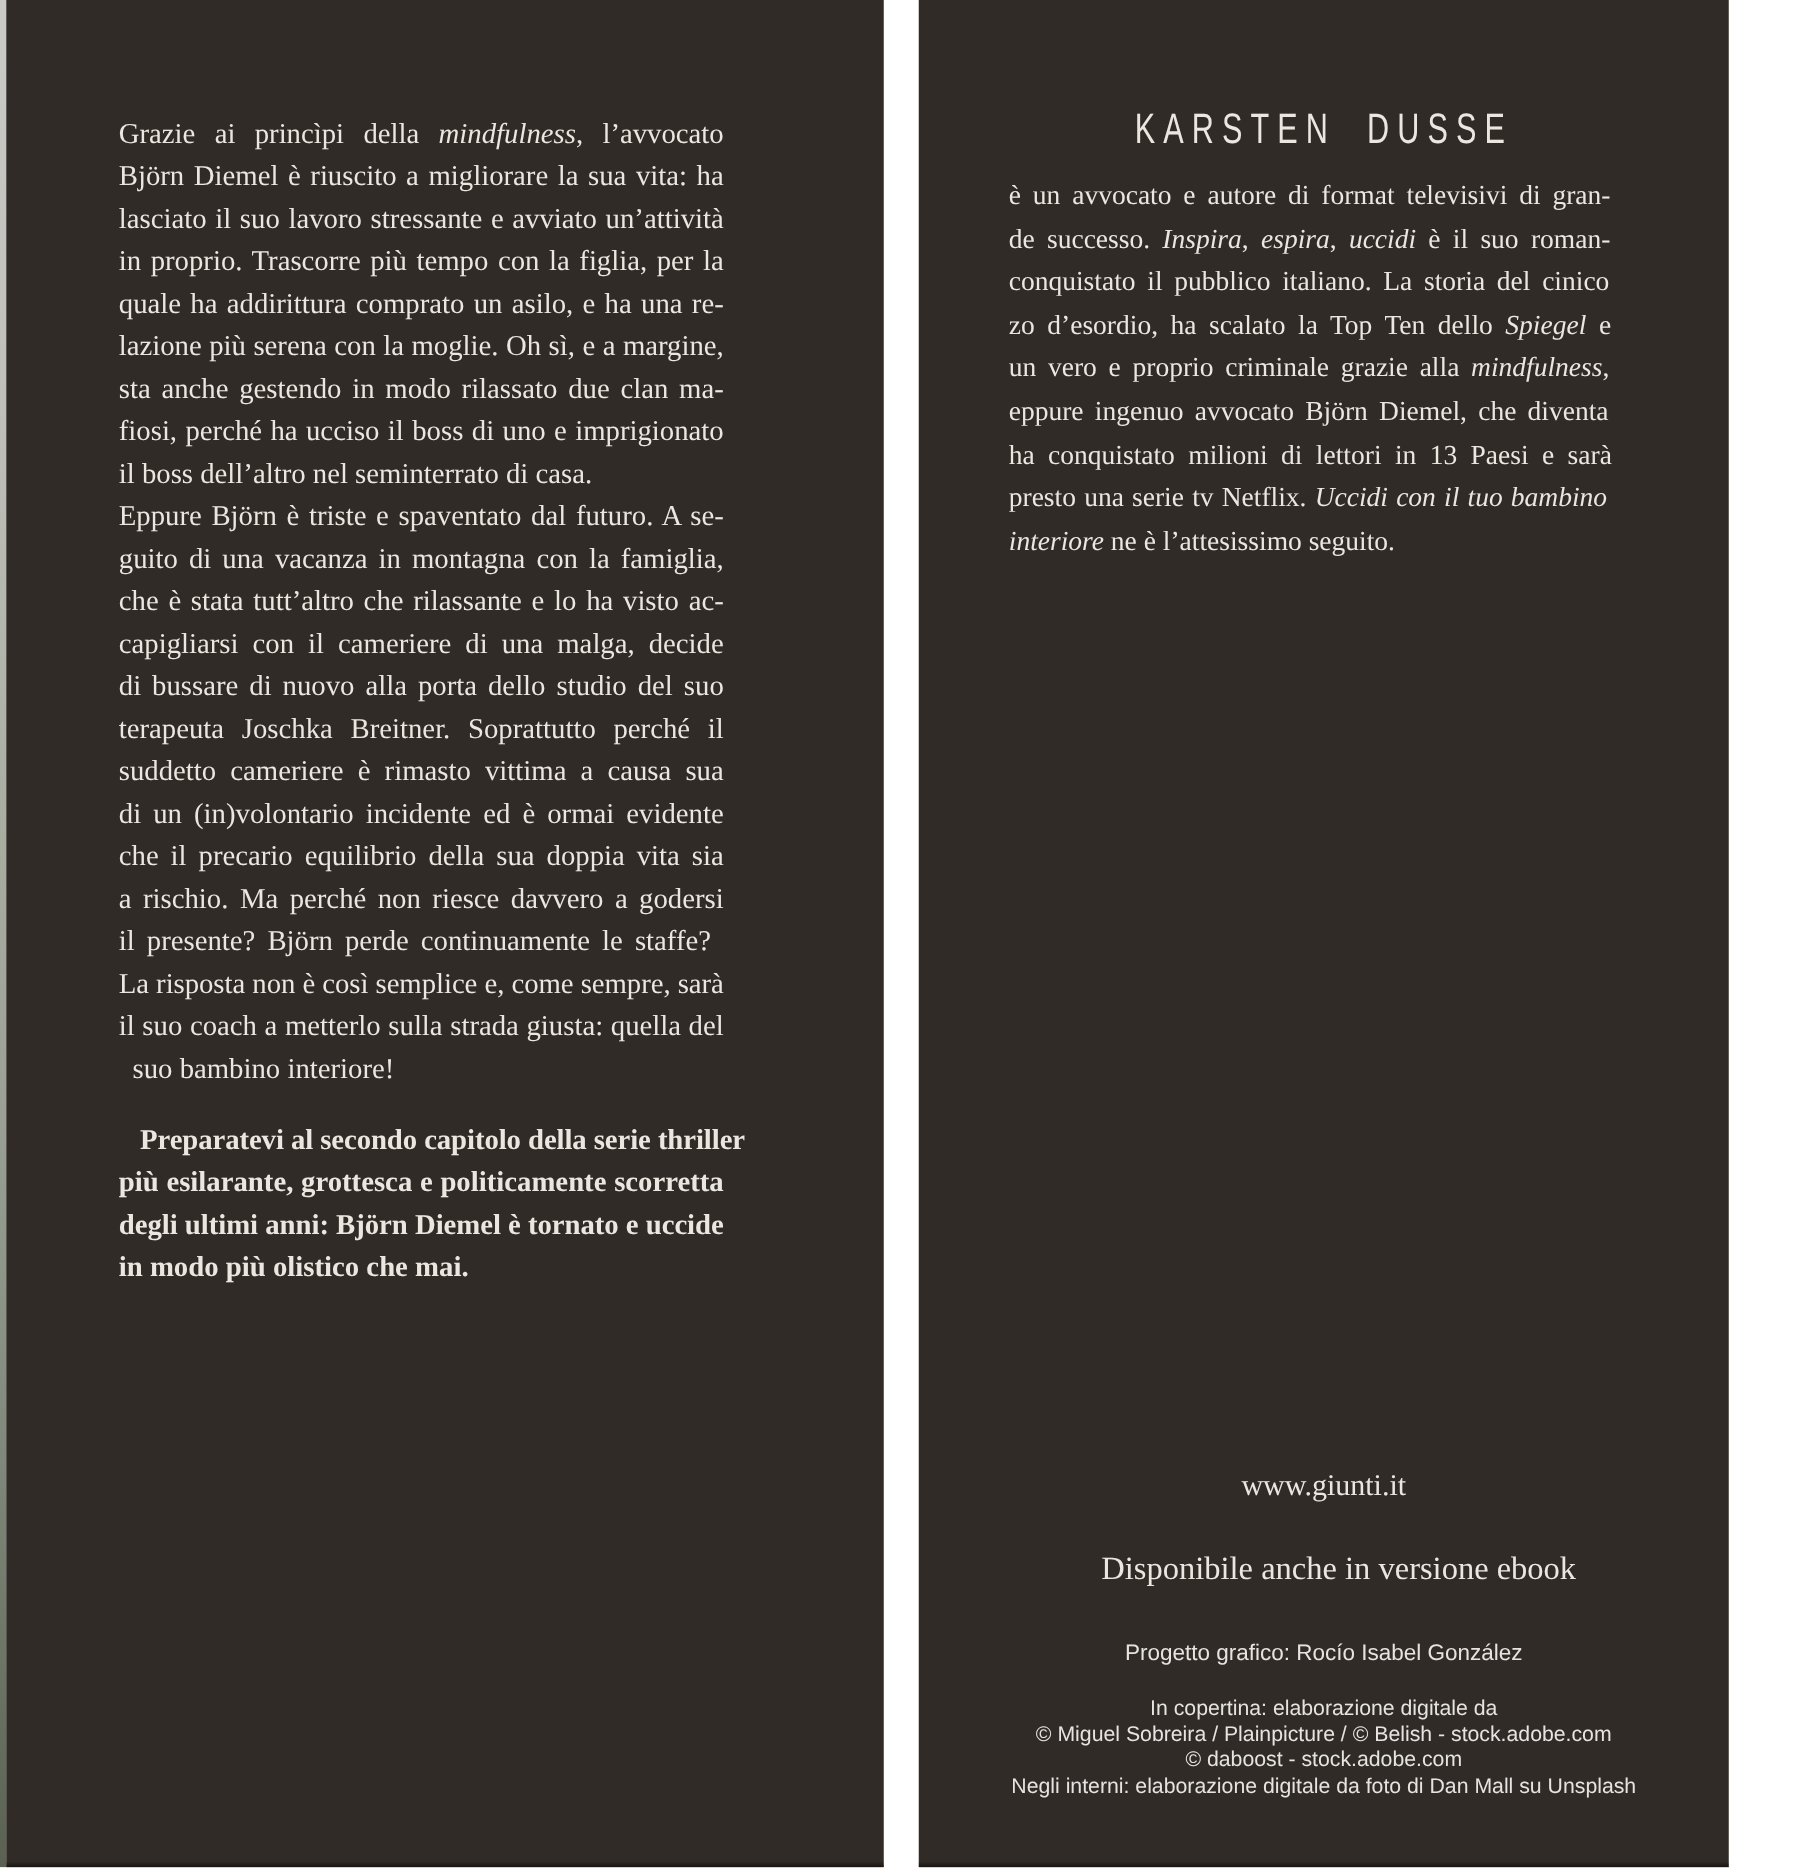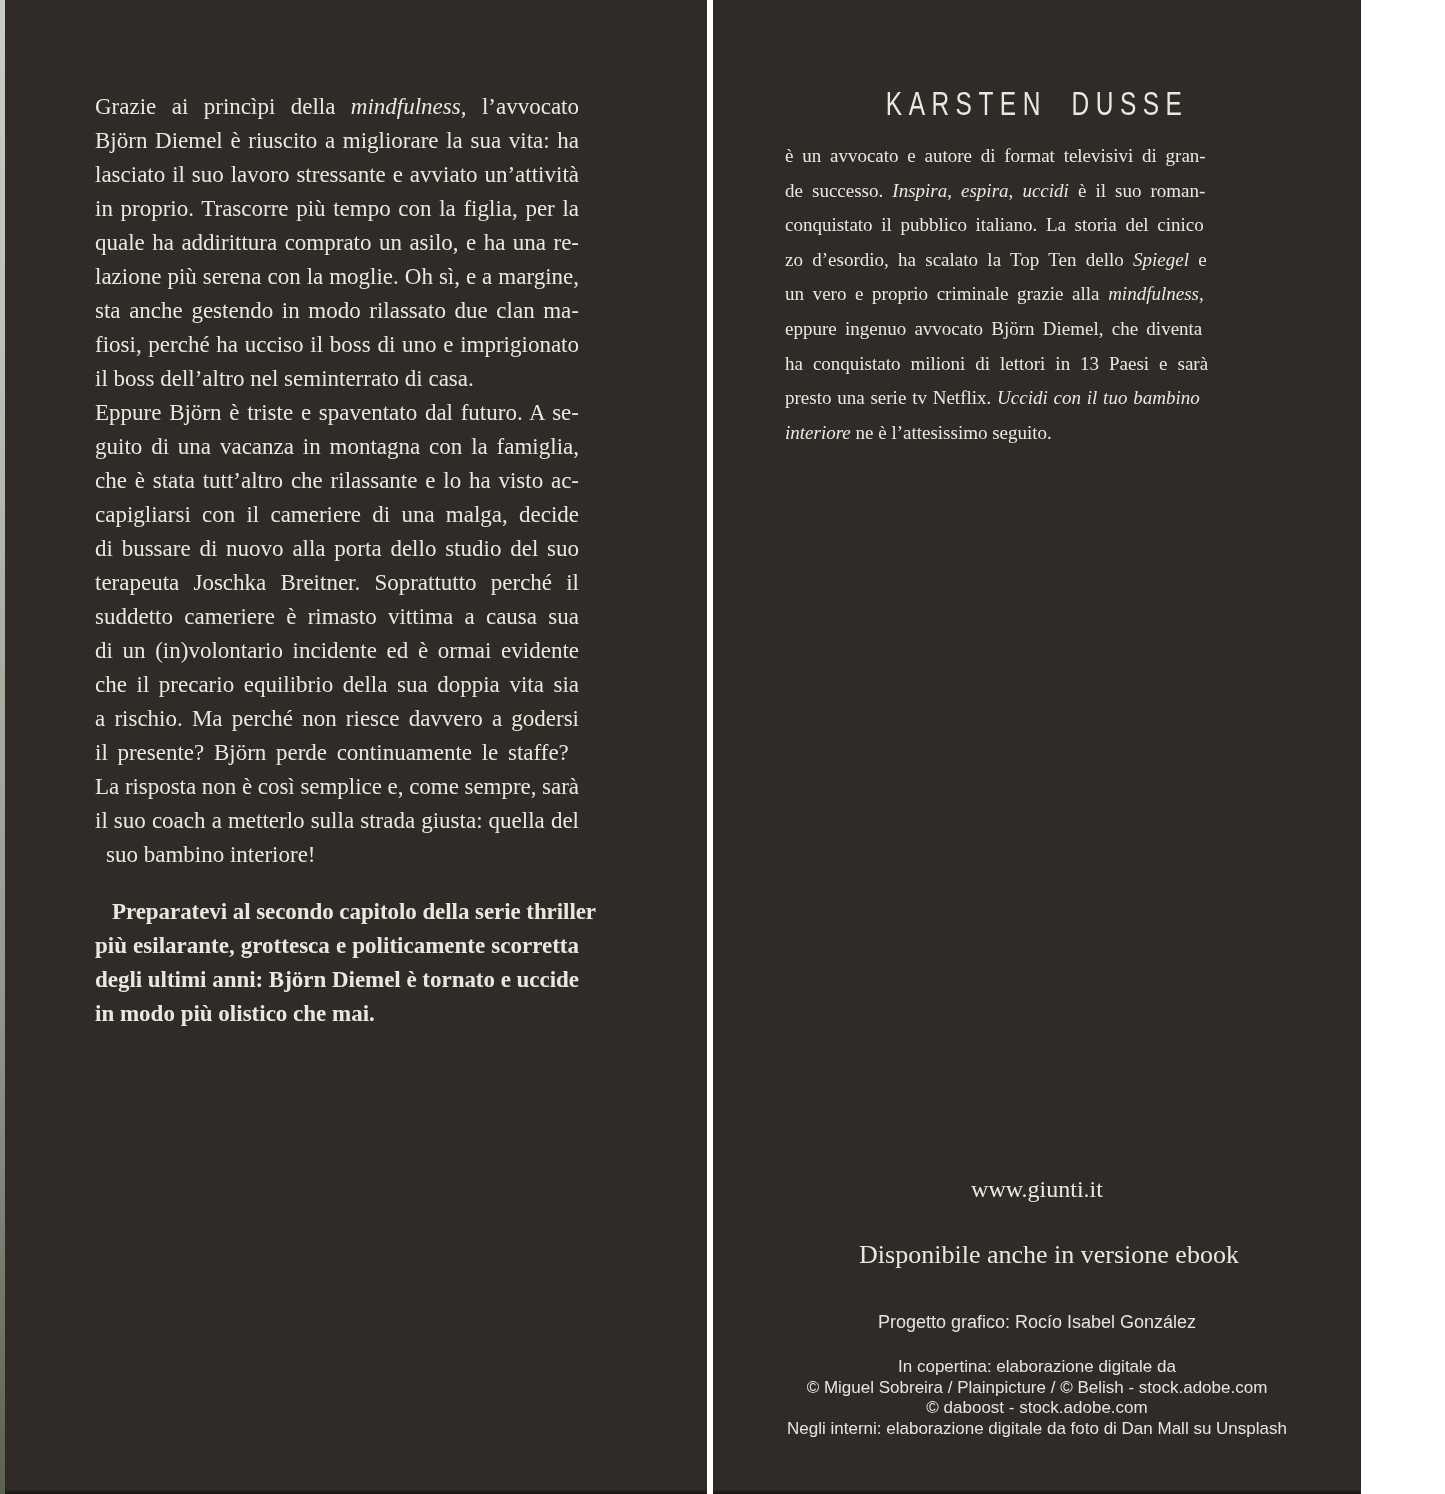--- a/index.html
+++ b/index.html
@@ -6,37 +6,37 @@
   .canvas{
     position:relative;width:1445px;height:1494px;background:#ffffff;
     overflow:hidden;font-family:"Liberation Serif",serif;
   }
   .edge{
     position:absolute;left:0;top:0;width:5px;height:100%;
     background:linear-gradient(180deg,#cacac6 0%,#bfc0ba 22%,#a8ada0 45%,#9aa194 60%,#7f887a 78%,#5a6152 100%);
   }
   .panel{position:absolute;top:0;height:1494px;background:var(--panel-bg,#302b26);}
   .panel.left{left:5px;width:702px;}
-  .panel.right{left:713px;width:648px;}
+  .panel.right{left:735px;width:648px;}
   .panel::after{
     content:"";position:absolute;left:0;right:0;bottom:0;height:5px;
     background:linear-gradient(180deg,rgba(0,0,0,0),rgba(0,0,0,0.55));
   }
   .synopsis{position:absolute;left:90px;top:90px;width:484px;color:var(--body-text,#eae7e0);}
   .synopsis .jline{font-size:23px;line-height:34px;}
   .para.bold .jline{font-weight:bold;}
   .para.bold{margin-top:23px;}
   .author{position:absolute;top:84px;left:0;width:100%;display:flex;justify-content:center;color:var(--body-text,#eae7e0);}
   .author span{
     display:inline-block;font-family:"Liberation Sans",sans-serif;font-size:34px;font-weight:400;
     letter-spacing:9px;word-spacing:16px;white-space:nowrap;
     transform:scaleX(0.72);transform-origin:center;
   }
   .bio{position:absolute;left:72px;top:139px;width:532px;color:var(--body-text,#eae7e0);}
-  .bio .jline{font-size:19px;line-height:34.6px;}
+  .bio .jline{font-size:22px;line-height:34.6px;}
   .jline{display:block;}
   .jline i{}
   .website{position:absolute;top:1176px;left:0;width:100%;text-align:center;font-size:24px;color:var(--body-text,#eae7e0);}
   .ebook{position:absolute;top:1240px;left:0;width:100%;text-align:center;font-size:26px;color:var(--body-text,#eae7e0);padding-left:12px;}
   .design{position:absolute;top:1312px;left:0;width:100%;text-align:center;
     font-family:"Liberation Sans",sans-serif;font-size:18px;color:#e6e4e0;}
   .imgcredits{position:absolute;top:1357px;left:0;width:100%;text-align:center;
     font-family:"Liberation Sans",sans-serif;font-size:17px;line-height:20.5px;color:#e6e4e0;}
   .imgcredits .jline{text-align:center;}
 </style>

